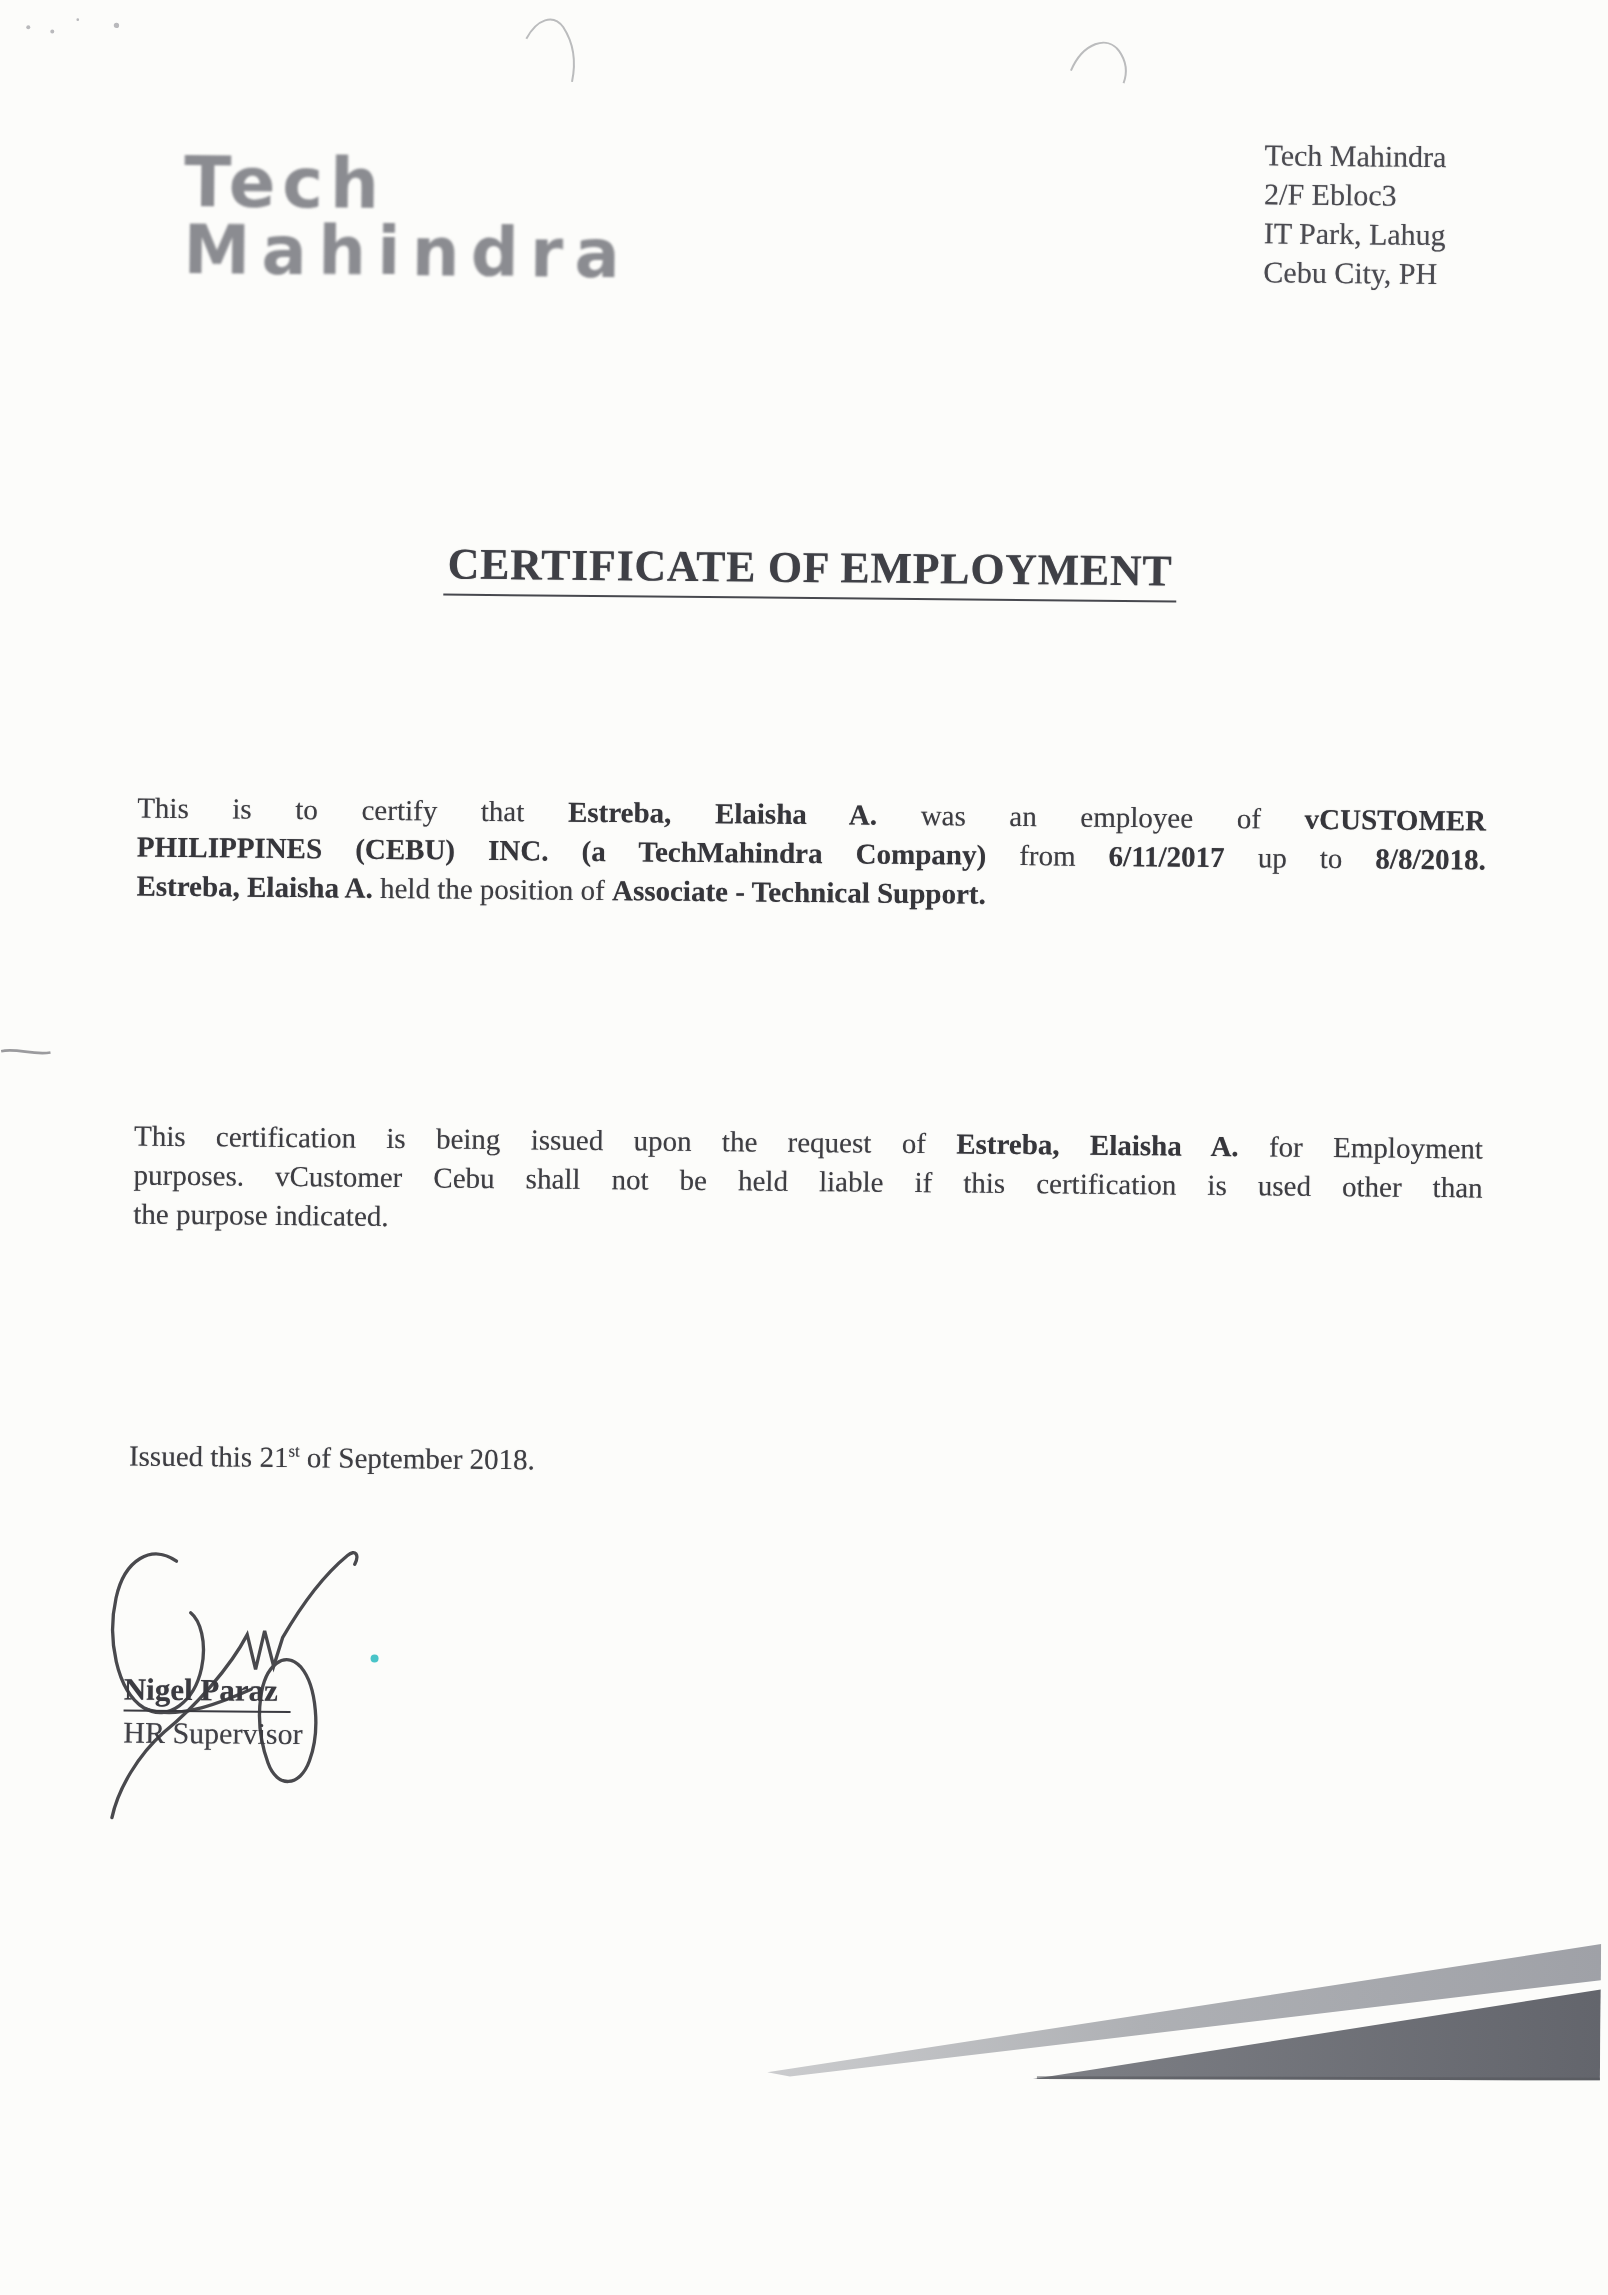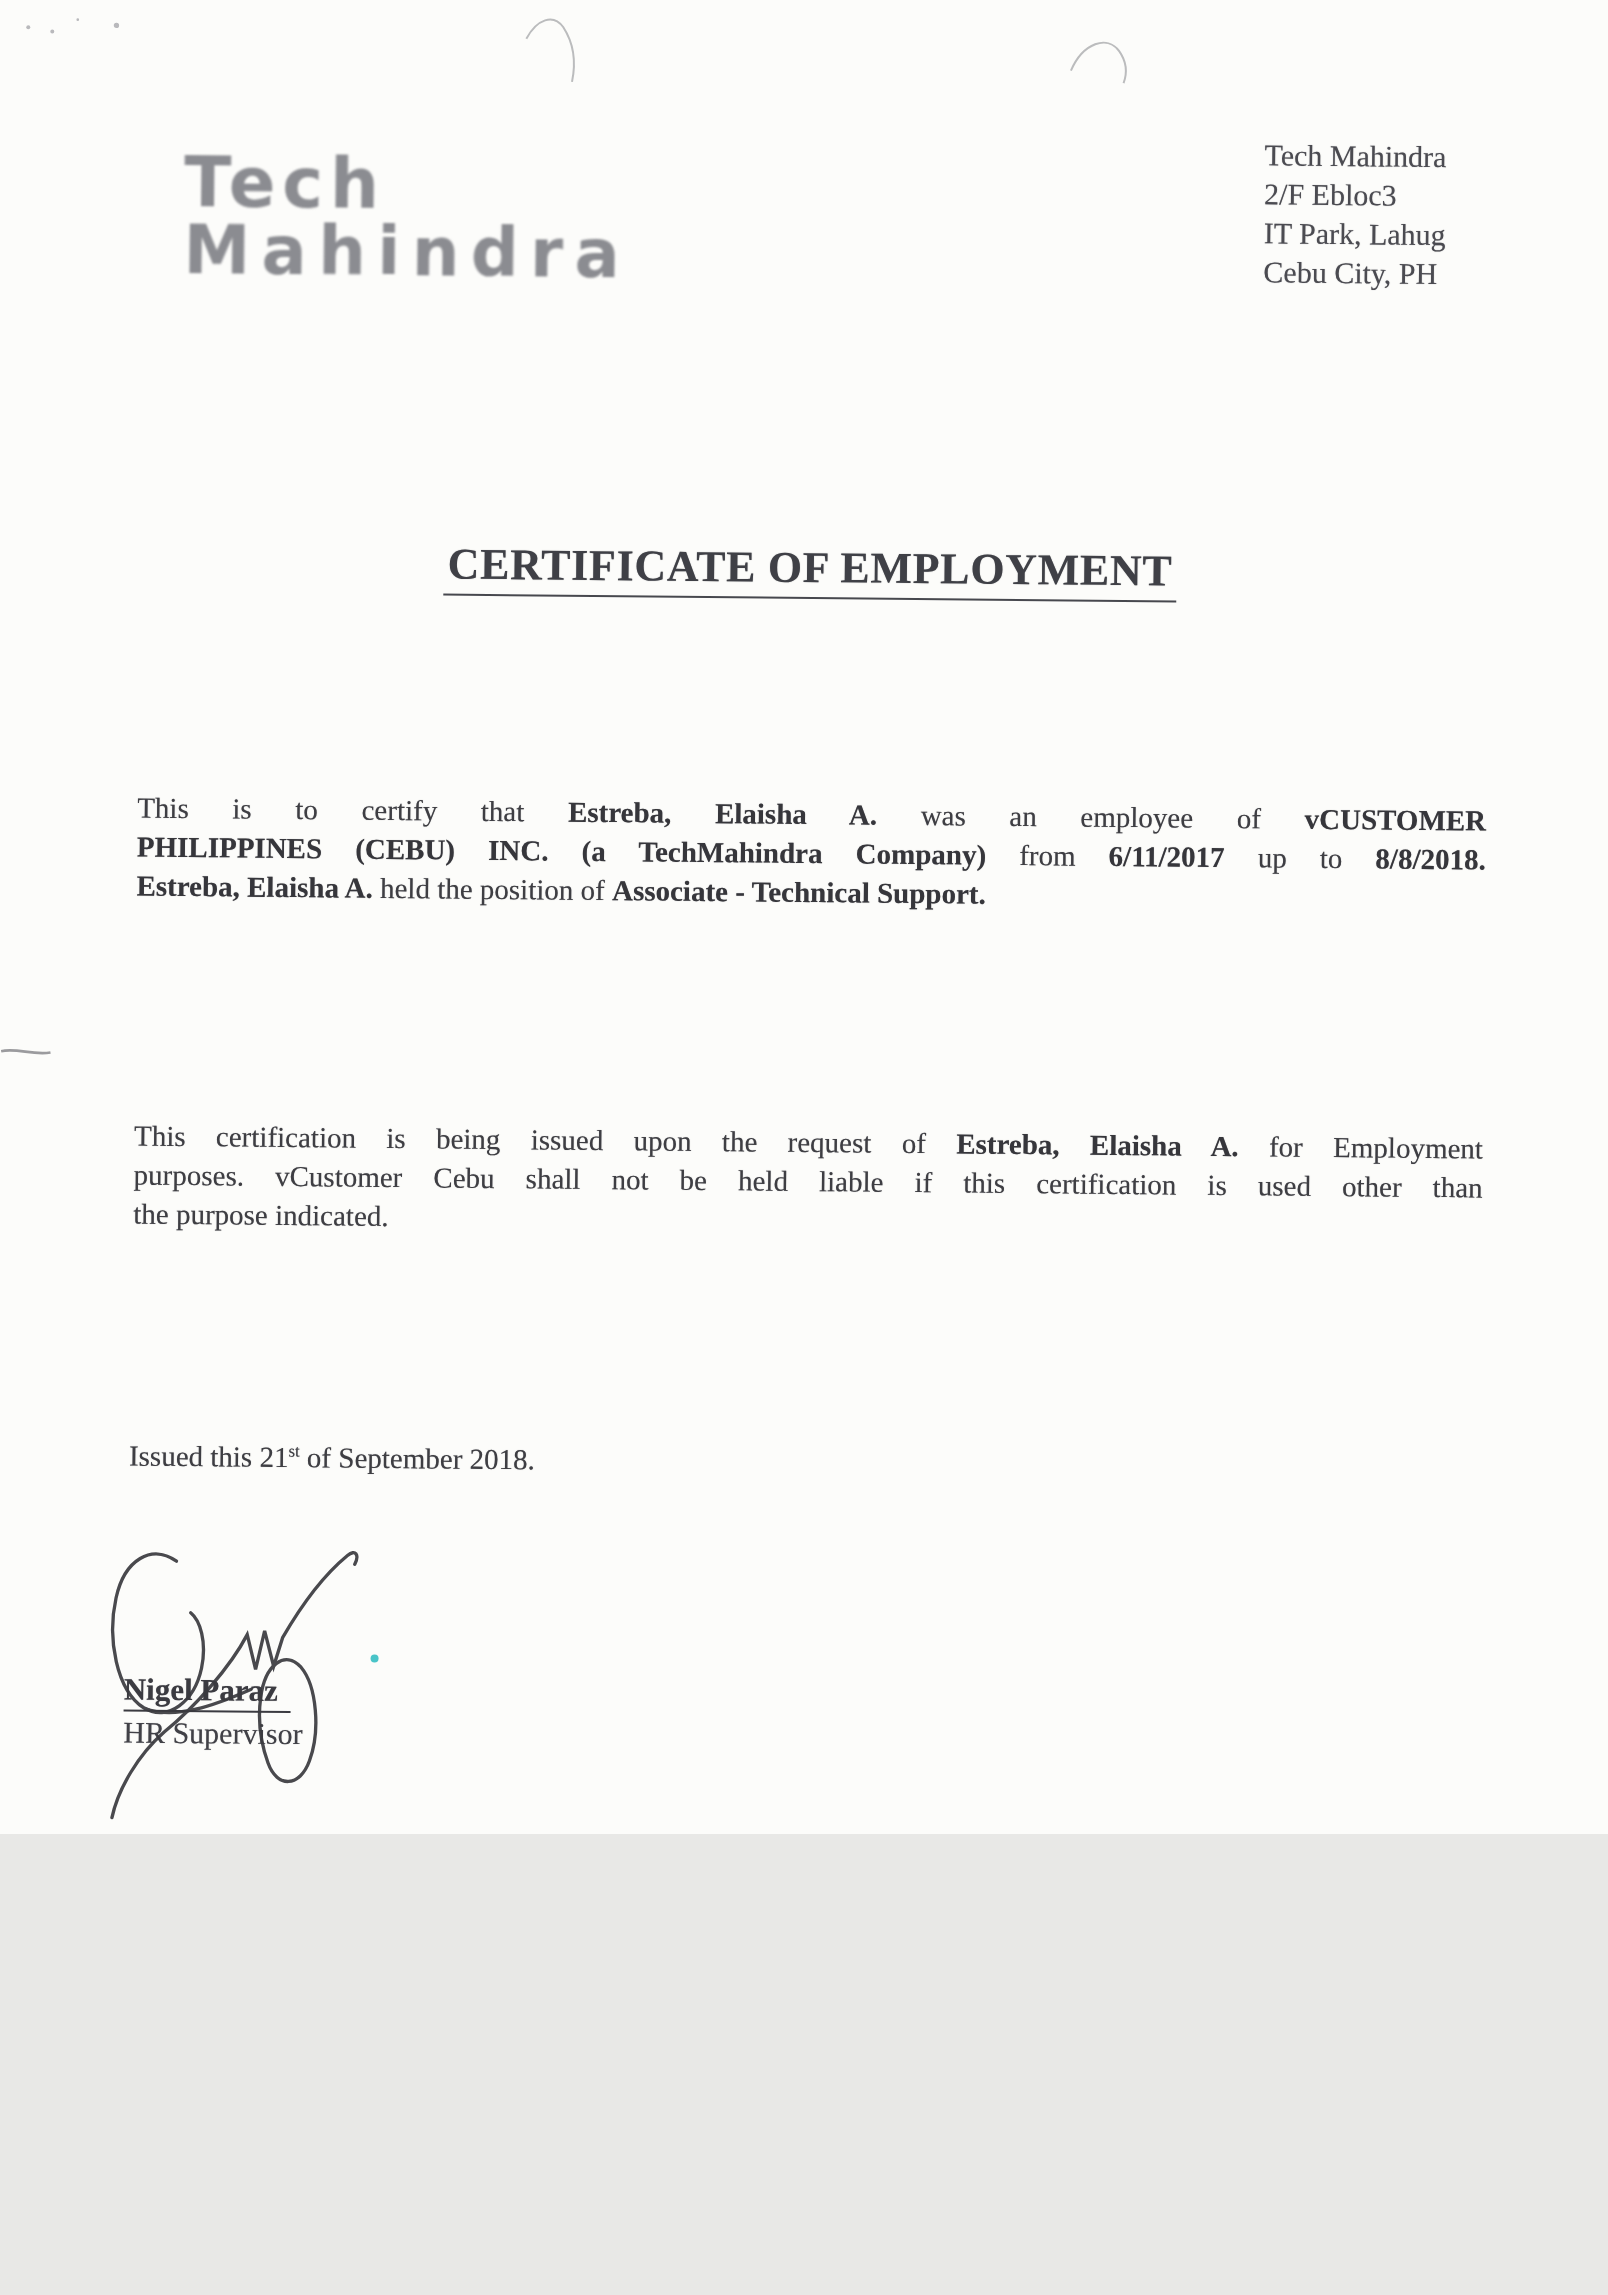--- a/index.html
+++ b/index.html
@@ -1,16 +1,16 @@
 <!DOCTYPE html>
 <html style="font-size:10.7px"><head>
 <meta charset="utf-8">
 <style>
   html,body{margin:0;padding:0;background:#e8e8e6;}
-  .page{position:relative;width:1609px;height:1834px;background:#fcfcfa;overflow:hidden;
+  .page{position:relative;width:1609px;height:2295px;background:#fcfcfa;overflow:hidden;
         font-family:"Liberation Serif","DejaVu Serif",serif;}
   .content{position:absolute;inset:0;transform:rotate(0.55deg);transform-origin:804px 1147px;}
 
   .logo{position:absolute;left:175px;top:156px;color:#8b8c91;
         font-family:"DejaVu Sans","Liberation Sans",sans-serif;font-weight:700;
         filter:blur(1.1px);}
   .logo-l1{font-size:69px;line-height:65px;letter-spacing:6.7px;}
   .logo-l2{font-size:67px;line-height:71px;letter-spacing:11.4px;}
 
   .letterhead{position:absolute;left:1255px;top:131px;font-size:30px;line-height:39px;

